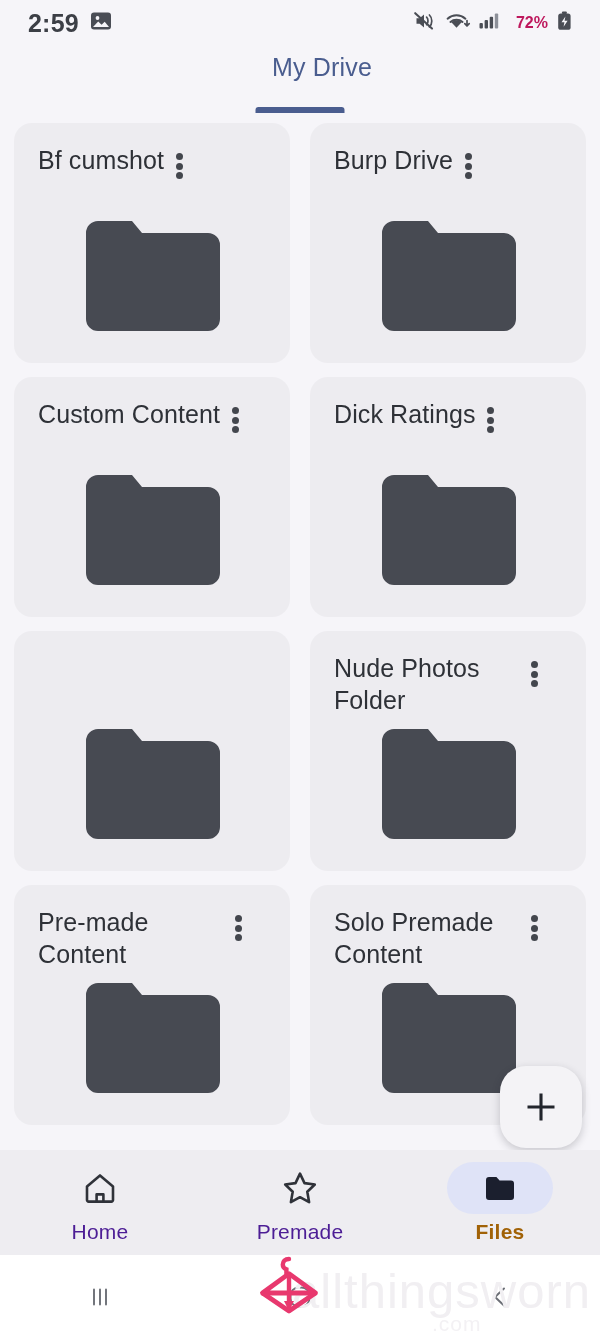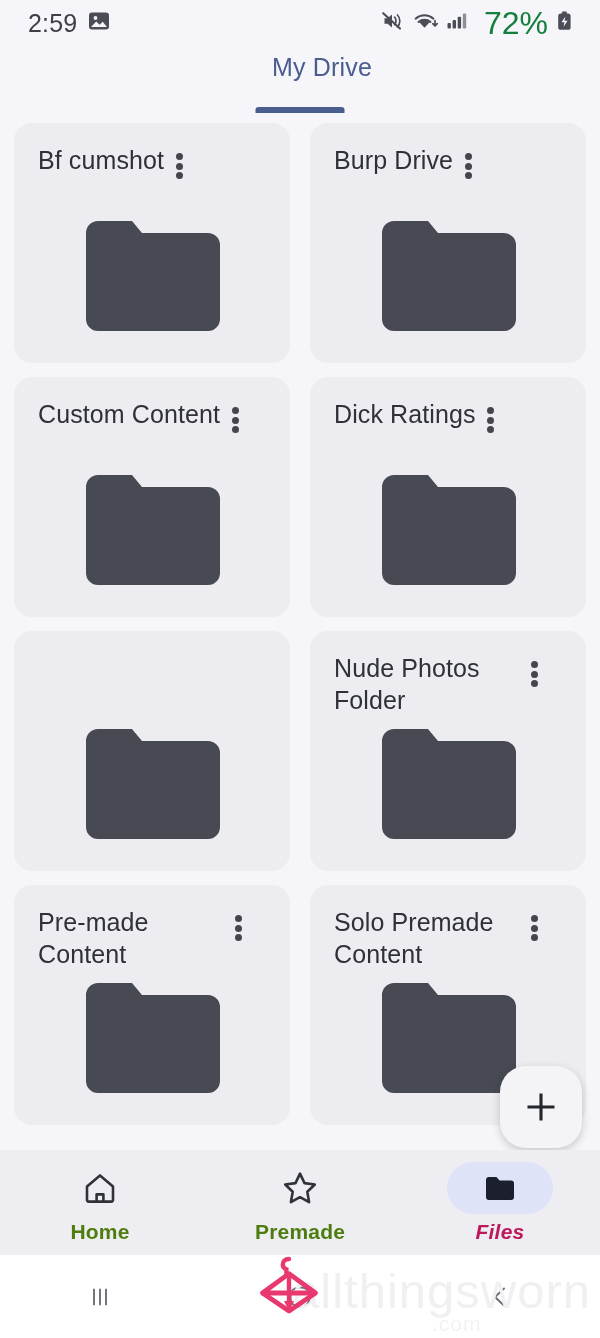--- a/index.html
+++ b/index.html
@@ -9,25 +9,26 @@
     background:#f8f7fb;
     overflow:hidden;
   }
   .phone { position:relative; width:600px; height:1338px; background:#f6f5f9; }
 
   
   .statusbar {
     height:46px; display:flex; align-items:center;
     justify-content:space-between; padding:0 26px 0 28px;
     background:#f6f5f9;
+    font-weight:bold;
   }
   .sb-left { display:flex; align-items:center; gap:10px; }
   .sb-time { font-size:25px; color:#3c3f46; letter-spacing:.2px; }
   .sb-right { display:flex; align-items:center; gap:7px; }
-  .sb-pct { font-size:32px; color:#15803d; margin-left:8px; }
+  .sb-pct { font-size:16px; color:#be185d; margin-left:8px; }
   .ico { display:block; }
 
   
   .tabs { display:flex; height:67px; background:#f6f5f9; position:relative; }
   .tab {
     flex:1; display:flex; align-items:flex-start; justify-content:center;
     padding-top:7px; position:relative;
   }
   .tab-label { font-size:25px; letter-spacing:.2px;margin-left:44px; }
   .tab.active .tab-label { color:#4a5d8f; }
@@ -83,22 +84,22 @@
   }
   .navitem {
     flex:1; display:flex; flex-direction:column;
     align-items:center; justify-content:center; gap:6px;
   }
   .navpill {
     width:106px; height:52px; border-radius:26px;
     display:flex; align-items:center; justify-content:center;
   }
   .navitem.active .navpill { background:#dfe3f7; }
-  .navlabel { font-size:21px; color:#4d7c0f; letter-spacing:.2px;font-weight:bold; }
-  .navitem.active .navlabel { font-weight:bold; color:#be185d;font-style:italic; }
+  .navlabel { font-size:21px; color:#4c1d95; letter-spacing:.2px; }
+  .navitem.active .navlabel { font-weight:bold; color:#a16207; }
 
   
   .sysnav {
     position:absolute; left:0; right:0; bottom:0; height:83px;
     background:#ffffff; display:flex; align-items:center;
   }
   .sysbtn { flex:1; display:flex; align-items:center; justify-content:center; }
   .watermark {
     position:absolute; left:0; right:0; bottom:0; height:83px;
     pointer-events:none; overflow:hidden;

